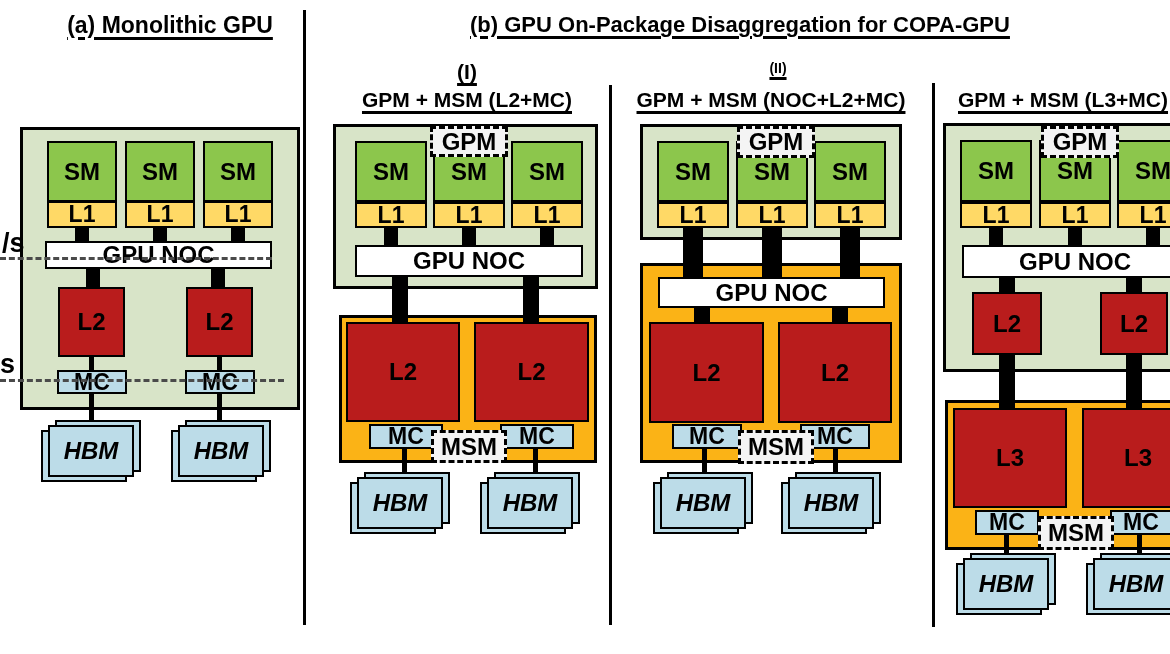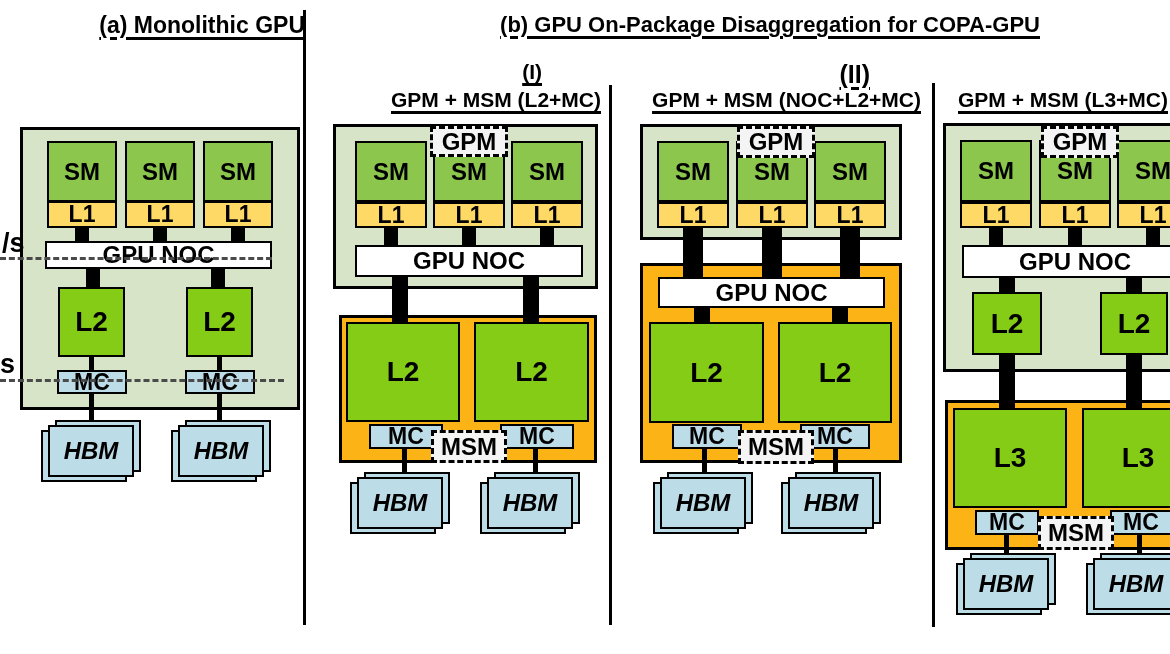--- a/index.html
+++ b/index.html
@@ -4,28 +4,28 @@
 <style>
   html,body{margin:0;padding:0;background:#fff;}
   #canvas{
     position:relative;width:1170px;height:654px;overflow:hidden;background:#fff;
     font-family:"Liberation Sans",sans-serif;color:#000;
   }
   .abs{position:absolute;box-sizing:border-box;}
   .flex{display:flex;align-items:center;justify-content:center;}
   .lbl{font-weight:700;position:relative;z-index:5;white-space:nowrap;}
   .title{
-    position:absolute;font-weight:700;white-space:nowrap;text-align:right;
+    position:absolute;font-weight:700;white-space:nowrap;text-align:center;
     text-decoration:underline;text-decoration-thickness:2.5px;text-underline-offset:4px;
   }
   .die{background:#D8E4C8;border:3.5px solid #000;z-index:1;}
   .msm{background:#FBB316;border:3.5px solid #000;z-index:1;}
   .sm{background:#8CC64C;border:2.5px solid #000;z-index:3;font-size:24px;}
   .l1{background:#FFD966;border:2.5px solid #000;z-index:3;font-size:23px;}
-  .l2{background:#84cc16;border:2.5px solid #000;z-index:3;font-size:28px;}
+  .l2{background:#b91c1c;border:2.5px solid #000;z-index:3;font-size:24px;}
   .mc{background:#BCDCE8;border:2.5px solid #000;z-index:3;font-size:23px;}
   .noc{background:#fff;border:2.5px solid #000;z-index:3;font-size:24px;}
   .conn{background:#000;z-index:2;}
   .tag{background:#F4F4F4;border:3px dashed #000;z-index:6;font-size:24px;}
   .dashline{border-top:3px dashed #4a4a4a;z-index:4;height:0;}
   .vline{background:#000;width:3px;z-index:0;}
   .sheet{position:absolute;box-sizing:border-box;width:86px;height:52px;background:#BCDCE8;border:2.5px solid #000;font-style:italic;}
   .hbm-stack{z-index:2;}
   .edge-note{font-weight:700;font-size:27px;z-index:5;}
 </style>
@@ -184,21 +184,21 @@
       </div>
   </div>
   <div class="abs hbm-stack" style="left:480px;top:472px;width:102px;height:64px;">
     <div class="sheet" style="left:14px;top:0;"></div>
     <div class="sheet" style="left:0;top:10px;"></div>
     <div class="sheet flex" style="left:7px;top:5px;">
         <span class="lbl" style="font-size:24px;">HBM</span>
       </div>
   </div>
 
-  <div class="title" style="left:720px;top:60px;width:150px;font-size:25px;">(II)</div>
+  <div class="title" style="left:703px;top:60px;width:150px;font-size:14px;">(II)</div>
   <div class="title" style="left:621px;top:88px;width:300px;font-size:21px;">GPM + MSM (NOC+L2+MC)</div>
 
   <div class="abs die" style="left:640px;top:124px;width:262px;height:116px;"></div>
 
   <div class="abs sm flex" style="left:657px;top:141px;width:72px;height:61px;">
       <span class="lbl">SM</span>
     </div>
   <div class="abs sm flex" style="left:736px;top:141px;width:72px;height:61px;">
       <span class="lbl">SM</span>
     </div>

